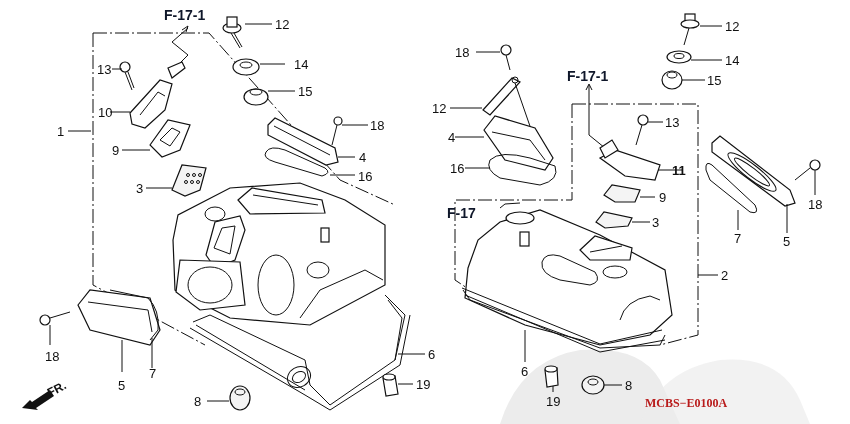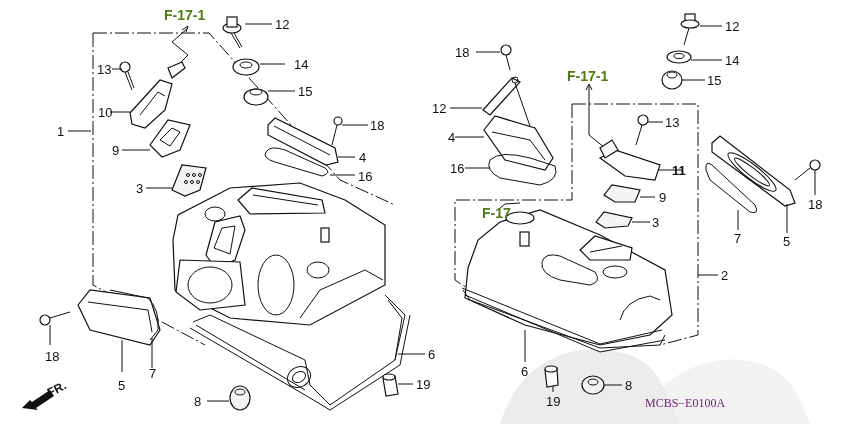--- a/index.html
+++ b/index.html
@@ -1,20 +1,20 @@
 <!DOCTYPE html>
 <html><head>
 <meta charset="utf-8">
 <style>
   html, body { margin: 0; padding: 0; background: #ffffff; }
   body { width: 850px; height: 424px; overflow: hidden; position: relative; font-family: "Liberation Sans", sans-serif; }
   #diagram { position: absolute; left: 0; top: 0; width: 850px; height: 424px; }
   .lbl { position: absolute; font-family: "Liberation Sans", sans-serif; font-size: 13px; color: #111; line-height: 1; white-space: nowrap; }
-  .ref { position: absolute; font-family: "Liberation Sans", sans-serif; font-size: 14px; font-weight: bold; color: #4d7c0f; line-height: 1; white-space: nowrap; }
-  .code { position: absolute; font-family: "Liberation Serif", serif; font-size: 12px; color: #701a75; line-height: 1; white-space: nowrap; }
+  .ref { position: absolute; font-family: "Liberation Sans", sans-serif; font-size: 14px; font-weight: bold; color: #0f172a; line-height: 1; white-space: nowrap; }
+  .code { position: absolute; font-family: "Liberation Serif", serif; font-size: 12px; color: #b91c1c; line-height: 1; white-space: nowrap; font-weight: bold; }
   .fr { position: absolute; font-family: "Liberation Sans", sans-serif; font-size: 12px; font-weight: bold; color: #111; transform: rotate(-28deg); }
   svg .p { fill: #fff; stroke: #111; stroke-width: 1.2; }
   svg .pg { fill: #f4f4f4; stroke: #111; stroke-width: 1.2; }
   svg .l { fill: none; stroke: #111; stroke-width: 1; }
   svg .d { fill: none; stroke: #111; stroke-width: 1; stroke-dasharray: 14 3 2 3; }
   svg .g { fill: none; stroke: #111; stroke-width: 1; }
   svg .wm { fill: #ececec; stroke: none; }
 </style>
 </head>
 <body>
@@ -268,21 +268,21 @@
     <g>
       <ellipse class="pg" cx="593" cy="385" rx="11" ry="9"></ellipse>
       <ellipse class="l" cx="593" cy="382" rx="5" ry="3"></ellipse>
       <line class="l" x1="604" y1="385" x2="622" y2="385"></line>
     </g>
   </g>
 </svg>
 
 <span class="ref" style="left:164px;top:8px;">F-17-1</span>
 <span class="ref" style="left:567px;top:69px;">F-17-1</span>
-<span class="ref" style="left:482px;top:206px;">F-17</span>
+<span class="ref" style="left:447px;top:206px;">F-17</span>
 
 <span class="lbl" style="left:57px;top:125px;">1</span>
 <span class="lbl" style="left:136px;top:182px;">3</span>
 <span class="lbl" style="left:359px;top:151px;">4</span>
 <span class="lbl" style="left:118px;top:379px;">5</span>
 <span class="lbl" style="left:428px;top:348px;">6</span>
 <span class="lbl" style="left:149px;top:367px;">7</span>
 <span class="lbl" style="left:194px;top:395px;">8</span>
 <span class="lbl" style="left:112px;top:144px;">9</span>
 <span class="lbl" style="left:98px;top:106px;">10</span>

